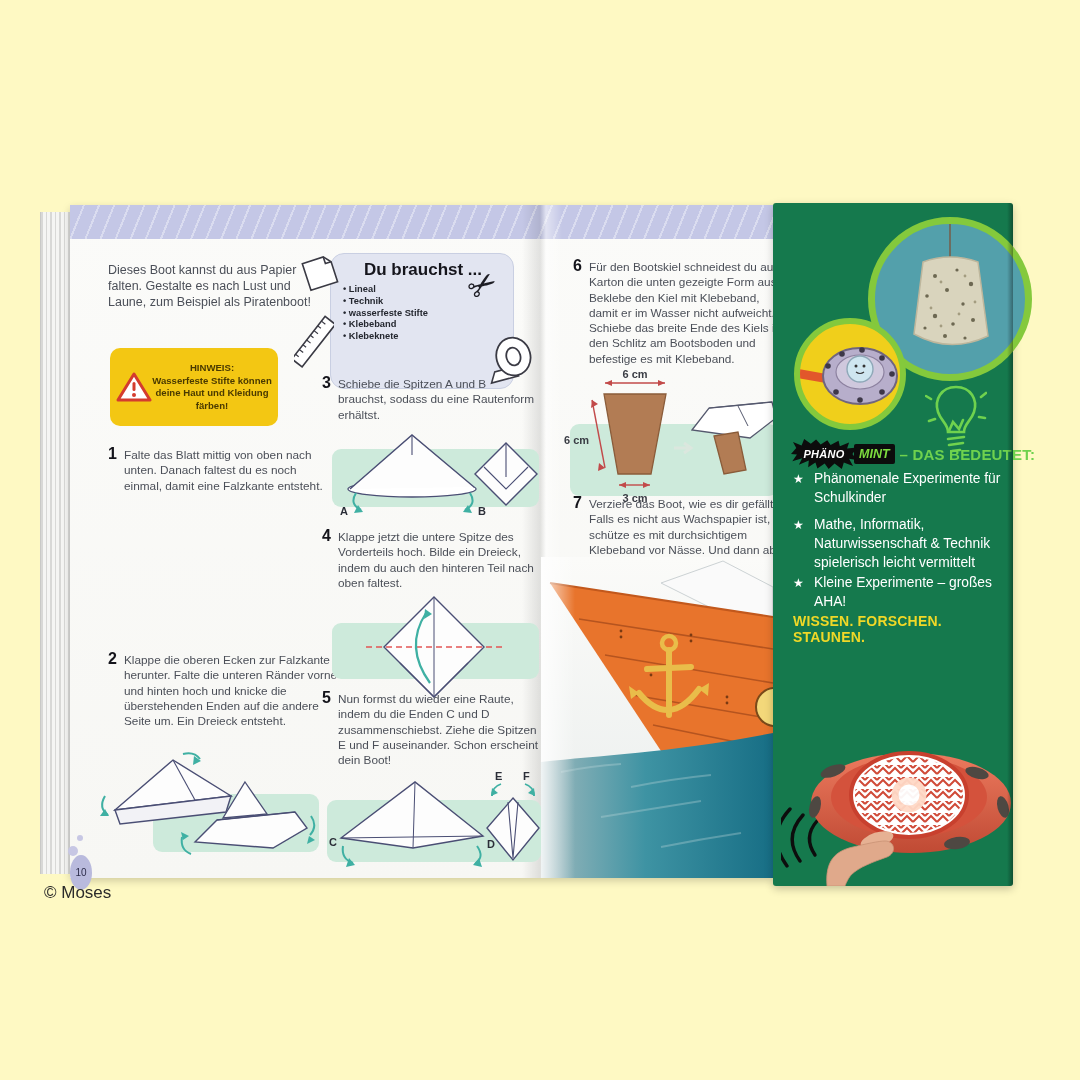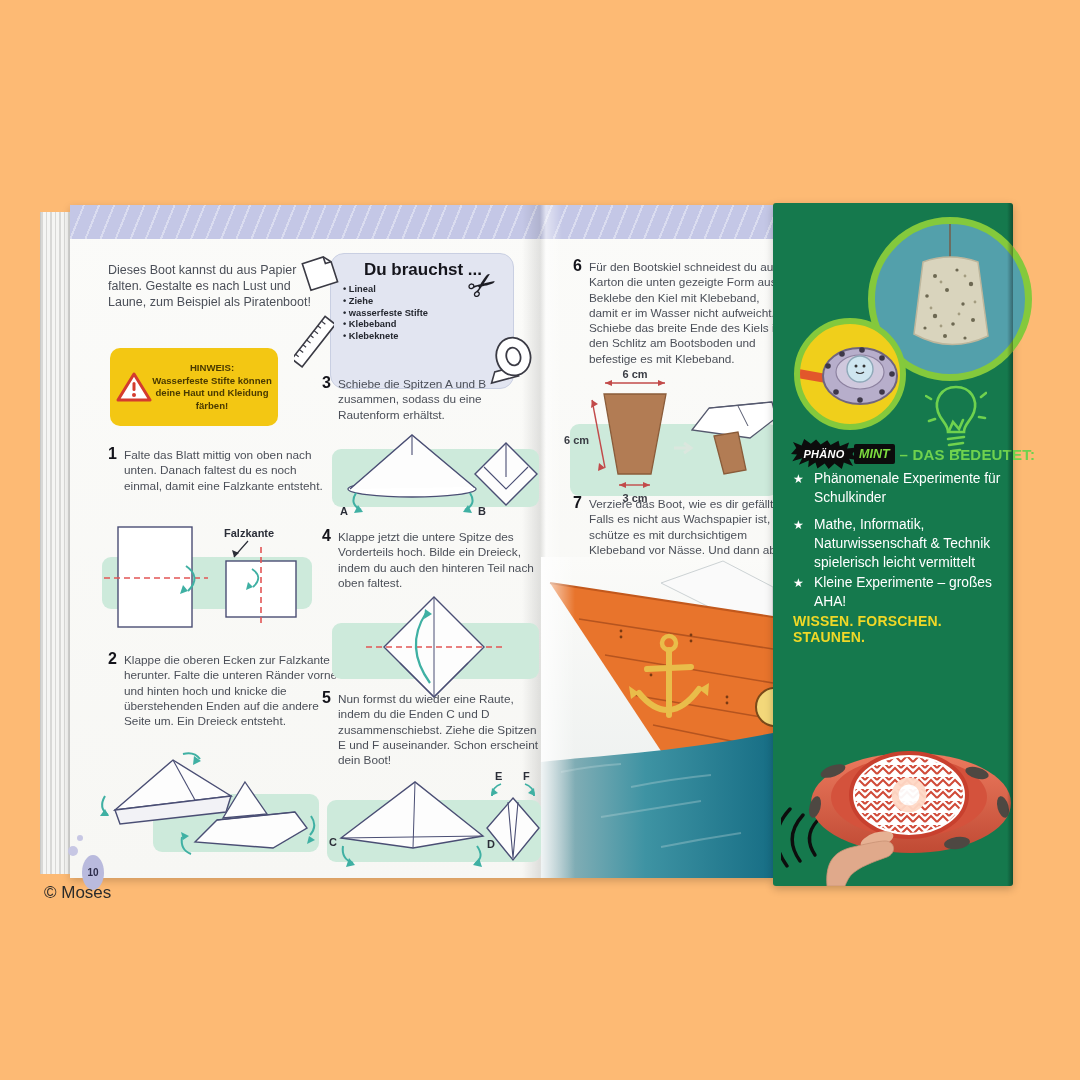--- a/index.html
+++ b/index.html
@@ -1,16 +1,16 @@
 <!DOCTYPE html>
 <html><head>
 <meta charset="utf-8">
 <style>
   html,body{margin:0;padding:0;}
-  .canvas{position:relative;width:1080px;height:1080px;background:#fdba74;overflow:hidden;
+  .canvas{position:relative;width:1080px;height:1080px;background:#fef9c3;overflow:hidden;
           font-family:"Liberation Sans", sans-serif;}
   
   .page-edges{position:absolute;left:40px;top:212px;width:34px;height:662px;
     background:repeating-linear-gradient(90deg,#d8d8d6 0 1.5px,#f5f5f3 1.5px 4.5px);
     transform:skewY(-0.4deg);border-left:1px solid #c9c9c7;}
   .spread{position:absolute;left:70px;top:205px;width:703px;height:673px;
     background:linear-gradient(180deg,#fbfbf9 0%,#f7f7f4 100%);
     box-shadow:0 3px 8px rgba(0,0,0,.18);}
   .band{position:absolute;left:0;top:0;width:703px;height:34px;background:#c4c7e6;
     overflow:hidden;}
@@ -25,21 +25,21 @@
     border-radius:10px;display:flex;align-items:center;padding:4px 6px;box-sizing:border-box;}
   .hinweis .txt{font-size:9.6px;line-height:12.5px;font-weight:bold;color:#4a3a00;text-align:center;flex:1;}
   .dubrauchst{position:absolute;left:260px;top:48px;width:184px;height:136px;background:#e2e5f1;
     border:1px solid #c9cfe2;border-radius:14px;box-sizing:border-box;padding:6px 10px 4px 12px;}
   .dubrauchst .title{font-size:17px;font-weight:bold;color:#15151c;text-align:center;margin-bottom:4px;}
   .dubrauchst ul{margin:0;padding:0;list-style:none;font-size:9.3px;font-weight:bold;color:#24272f;line-height:11.8px;}
   .dubrauchst li:before{content:"• ";}
   .db-cols{display:flex;gap:6px;}
   .db-cols > ul{flex:1;}
   .pagenum{position:absolute;left:0px;top:650px;width:22px;height:35px;border-radius:50%;
-    background:#b9badd;color:#2c2c4a;font-size:10px;font-weight:bold;display:flex;align-items:center;justify-content:center;margin-left:12px;}
+    background:#b9badd;color:#2c2c4a;font-size:10px;font-weight:normal;display:flex;align-items:center;justify-content:center;}
   .dot{position:absolute;border-radius:50%;background:#c7c7e4;}
   .diagram{position:absolute;}
   svg text{font-family:"Liberation Sans",sans-serif;}
   
   .flap{position:absolute;left:773px;top:203px;width:240px;height:683px;background:#15794d;
     border-radius:3px;box-shadow:0 3px 8px rgba(0,0,0,.22);}
   .flap:after{content:"";position:absolute;right:0;top:0;width:6px;height:100%;
     background:linear-gradient(90deg,rgba(0,0,0,0),rgba(0,0,0,.35));border-radius:0 3px 3px 0;}
   .circ{position:absolute;border-radius:50%;border:7px solid #84c93c;overflow:hidden;box-sizing:border-box;}
   .circ.teal{left:95px;top:14px;width:164px;height:164px;background:#53a0ab;}
@@ -80,36 +80,20 @@
         <span>HINWEIS:</span><br>
         <span>Wasserfeste Stifte können deine Haut und Kleidung färben!</span>
       </div>
     </div>
 
     <div class="step" style="left:38px;top:243px;width:208px;">
       <span class="num">1</span>
       <span>Falte das Blatt mittig von oben nach unten. Danach faltest du es noch einmal, damit eine Falzkante entsteht.</span>
     </div>
 
-    <div class="diagram" style="left:32px;top:316px;">
-      <svg width="210" height="114" viewBox="0 0 210 114">
-        <rect x="0" y="36" width="210" height="52" rx="9" fill="#cdeadb"></rect>
-        <rect x="16" y="6" width="74" height="100" fill="#ffffff" stroke="#4a4e74" stroke-width="1.4"></rect>
-        <line x1="2" y1="57" x2="106" y2="57" stroke="#e25555" stroke-width="1.6" stroke-dasharray="6 4"></line>
-        <path d="M84,45 q16,11 2,25" fill="none" stroke="#3fb0a3" stroke-width="2"></path>
-        <path d="M86,70 l-8,3 l3,-9 z" fill="#3fb0a3"></path>
-        <rect x="124" y="40" width="70" height="56" fill="#ffffff" stroke="#4a4e74" stroke-width="1.4"></rect>
-        <line x1="159" y1="26" x2="159" y2="104" stroke="#e25555" stroke-width="1.6" stroke-dasharray="6 4"></line>
-        <path d="M150,48 q12,8 1,18" fill="none" stroke="#3fb0a3" stroke-width="1.8"></path>
-        <path d="M151,66 l-7,3 l2,-8 z" fill="#3fb0a3"></path>
-        <text x="122" y="16" font-size="11" font-weight="bold" fill="#2b2e38">Falzkante</text>
-        <path d="M146,20 q-8,9 -14,16" fill="none" stroke="#2b2e38" stroke-width="1.2"></path>
-        <path d="M132,36 l-2,-7 l7,3 z" fill="#2b2e38"></path>
-      </svg>
-    </div>
 
     <div class="step" style="left:38px;top:448px;width:214px;">
       <span class="num">2</span>
       <span>Klappe die oberen Ecken zur Falzkante herunter. Falte die unteren Ränder vorne und hinten hoch und knicke die überstehenden Enden auf die andere Seite um. Ein Dreieck entsteht.</span>
     </div>
 
     <div class="diagram" style="left:25px;top:545px;">
       <svg width="224" height="112" viewBox="0 0 224 112">
         <rect x="58" y="44" width="166" height="58" rx="9" fill="#cdeadb"></rect>
         <path d="M20,60 L78,10 L136,46 Z" fill="#fdfdfd" stroke="#4a4e74" stroke-width="1.4"></path>
@@ -131,21 +115,21 @@
 
     <div class="dot" style="left:7px;top:630px;width:6px;height:6px;"></div>
     <div class="dot" style="left:-2px;top:641px;width:10px;height:10px;"></div>
     <div class="pagenum">10</div>
 
     <div class="dubrauchst">
       <div class="title">Du brauchst ...</div>
       <div class="db-cols">
         <ul>
           <li>Lineal</li>
-          <li>Ziehe</li>
+          <li>Technik</li>
           <li>wasserfeste Stifte</li>
           <li>Klebeband</li>
           <li>Klebeknete</li>
         </ul>
       </div>
     </div>
 
     <svg class="diagram" style="left:228px;top:48px;" width="42" height="40" viewBox="0 0 42 40">
       <g transform="rotate(-18 21 20)">
         <path d="M8,6 L30,6 L36,13 L36,34 L8,34 Z" fill="#ffffff" stroke="#3a3a44" stroke-width="1.6"></path>
@@ -162,21 +146,21 @@
     <svg class="diagram" style="left:414px;top:128px;" width="56" height="52" viewBox="0 0 56 52">
       <g transform="rotate(-15 28 26)">
         <path d="M8,34 L2,44 L30,44 L30,34 Z" fill="#ffffff" stroke="#3a3a44" stroke-width="1.6"></path>
         <ellipse cx="30" cy="24" rx="17" ry="19" fill="#ffffff" stroke="#3a3a44" stroke-width="1.8"></ellipse>
         <ellipse cx="30" cy="24" rx="7" ry="9" fill="#ffffff" stroke="#3a3a44" stroke-width="1.8"></ellipse>
       </g>
     </svg>
 
     <div class="step" style="left:252px;top:172px;width:200px;">
       <span class="num">3</span>
-      <span>Schiebe die Spitzen A und B zusammen, sodass du eine Rautenform erhältst.</span>
+      <span>Schiebe die Spitzen A und B brauchst, sodass du eine Rautenform erhältst.</span>
     </div>
 
     <div class="diagram" style="left:262px;top:222px;">
       <svg width="207" height="94" viewBox="0 0 207 94">
         <rect x="0" y="22" width="207" height="58" rx="9" fill="#cdeadb"></rect>
         <ellipse cx="80" cy="62" rx="64" ry="8" fill="#ffffff" stroke="#4a4e74" stroke-width="1.3"></ellipse>
         <path d="M18,62 L80,8 L142,60" fill="#fdfdfd" stroke="#4a4e74" stroke-width="1.4"></path>
         <path d="M80,8 L80,28" stroke="#4a4e74" stroke-width="1.1"></path>
         <path d="M24,66 q-7,11 5,17" fill="none" stroke="#3fb0a3" stroke-width="2"></path>
         <path d="M31,85 l-9,1 l4,-8 z" fill="#3fb0a3"></path>

